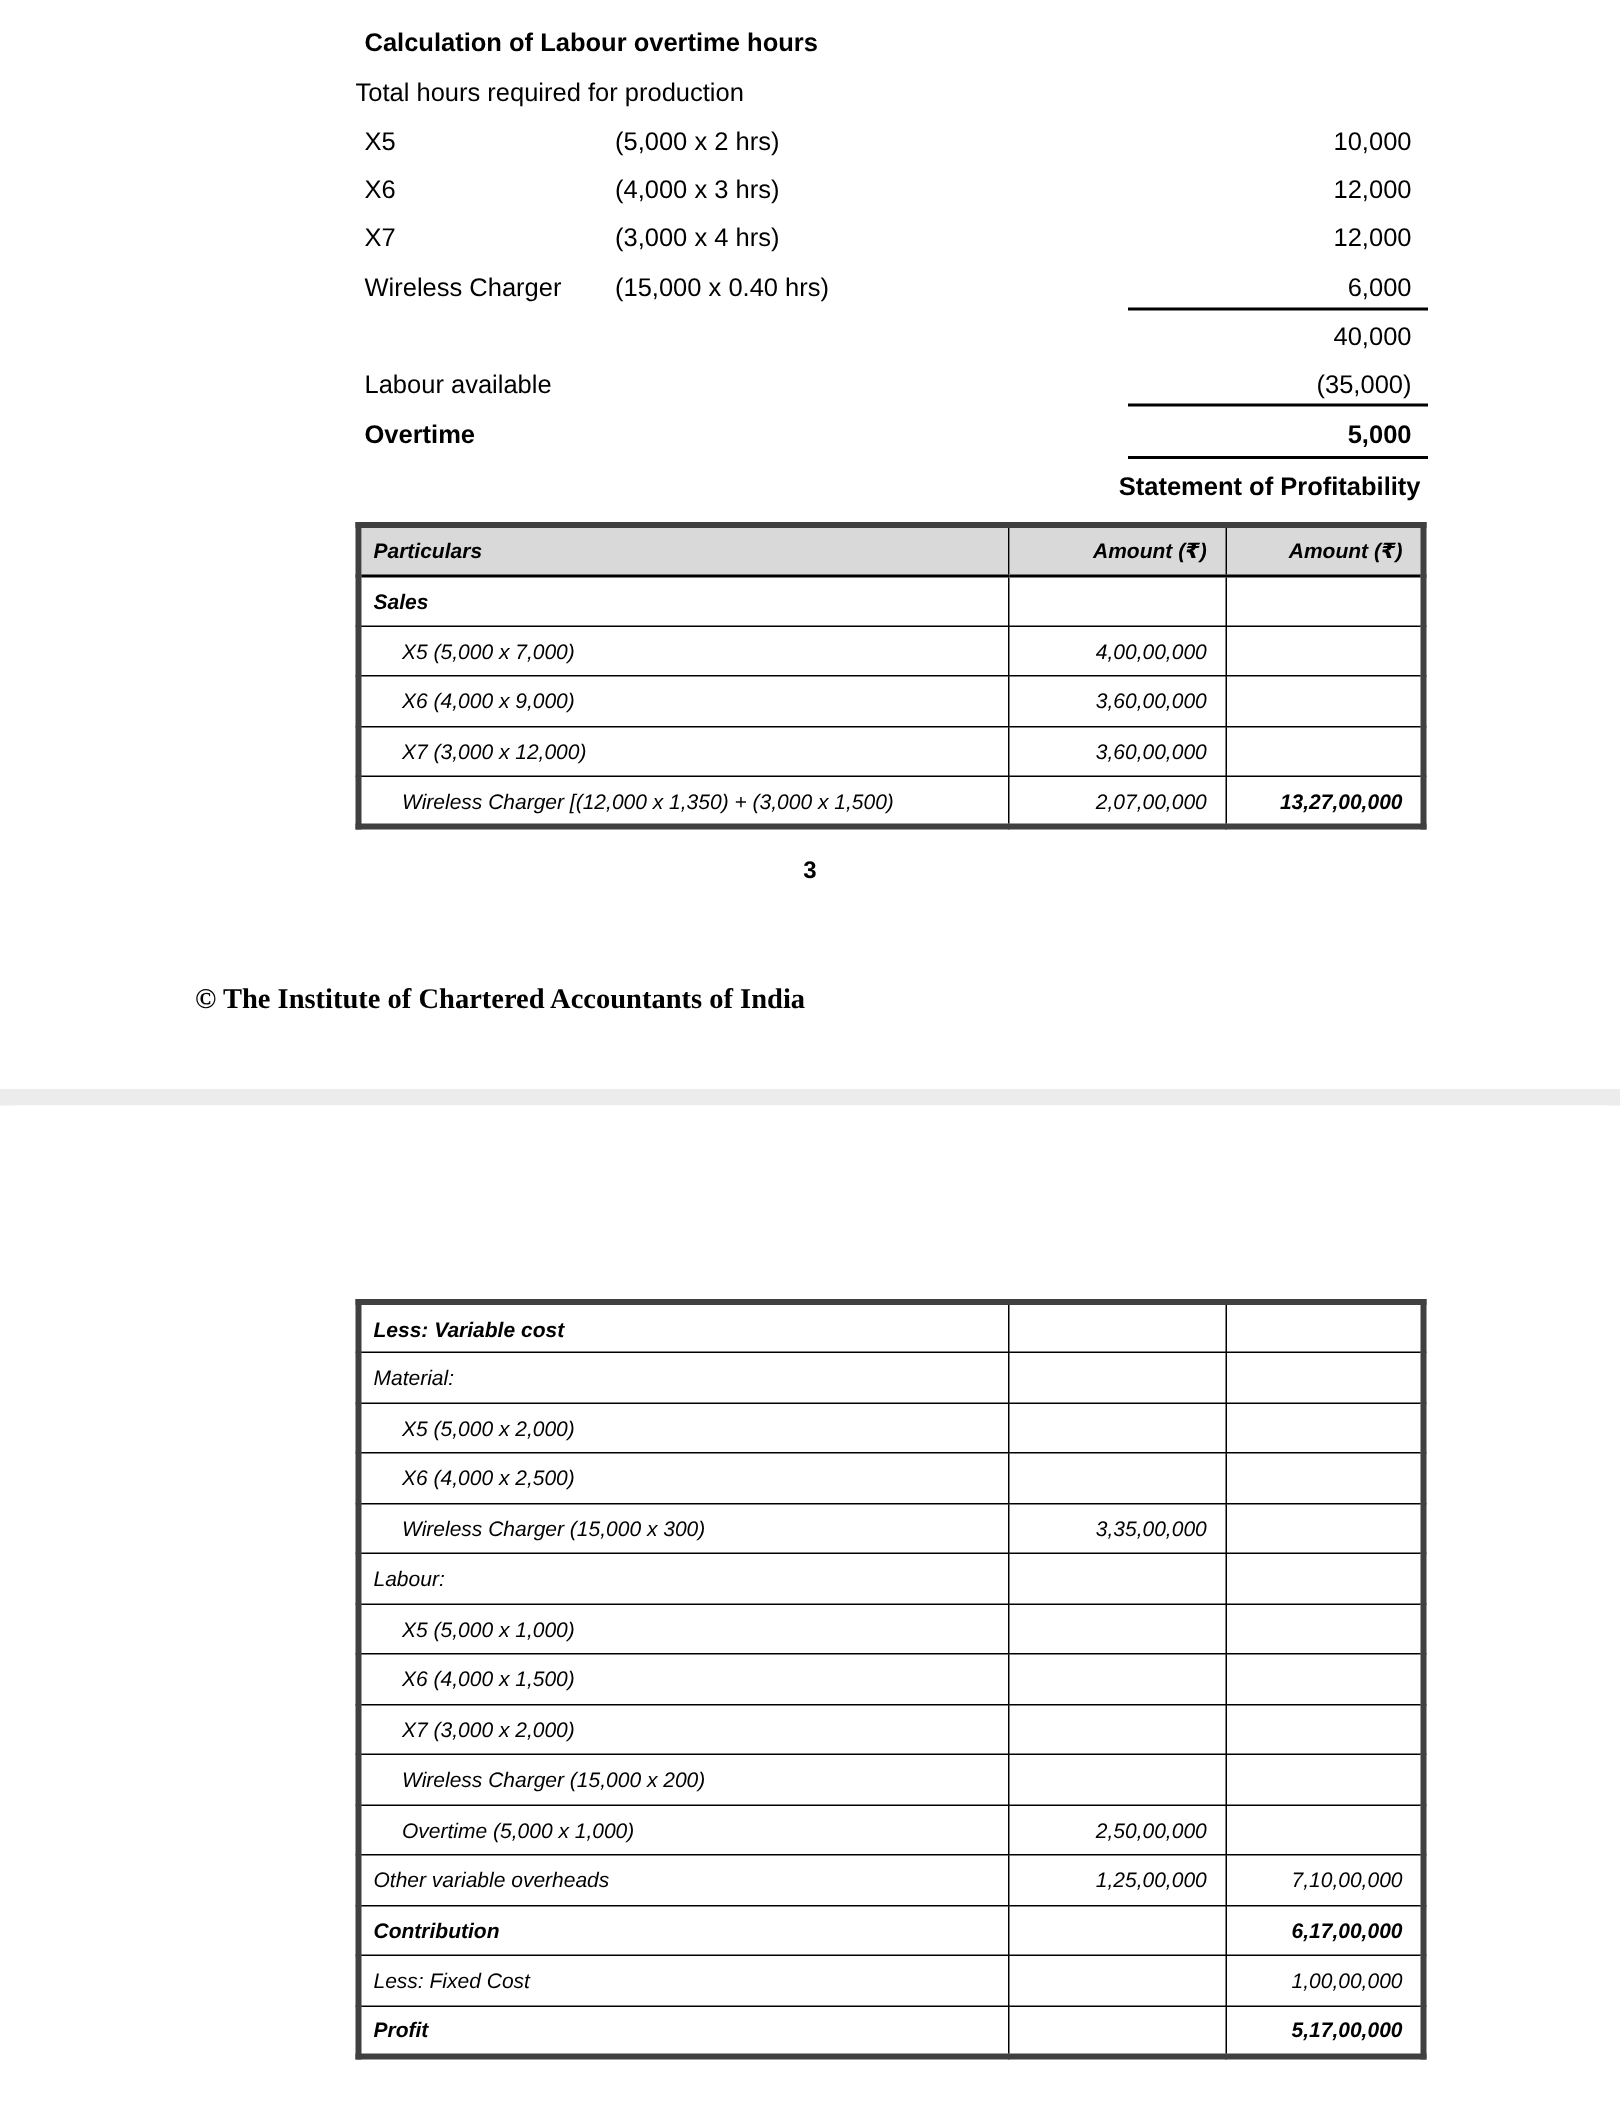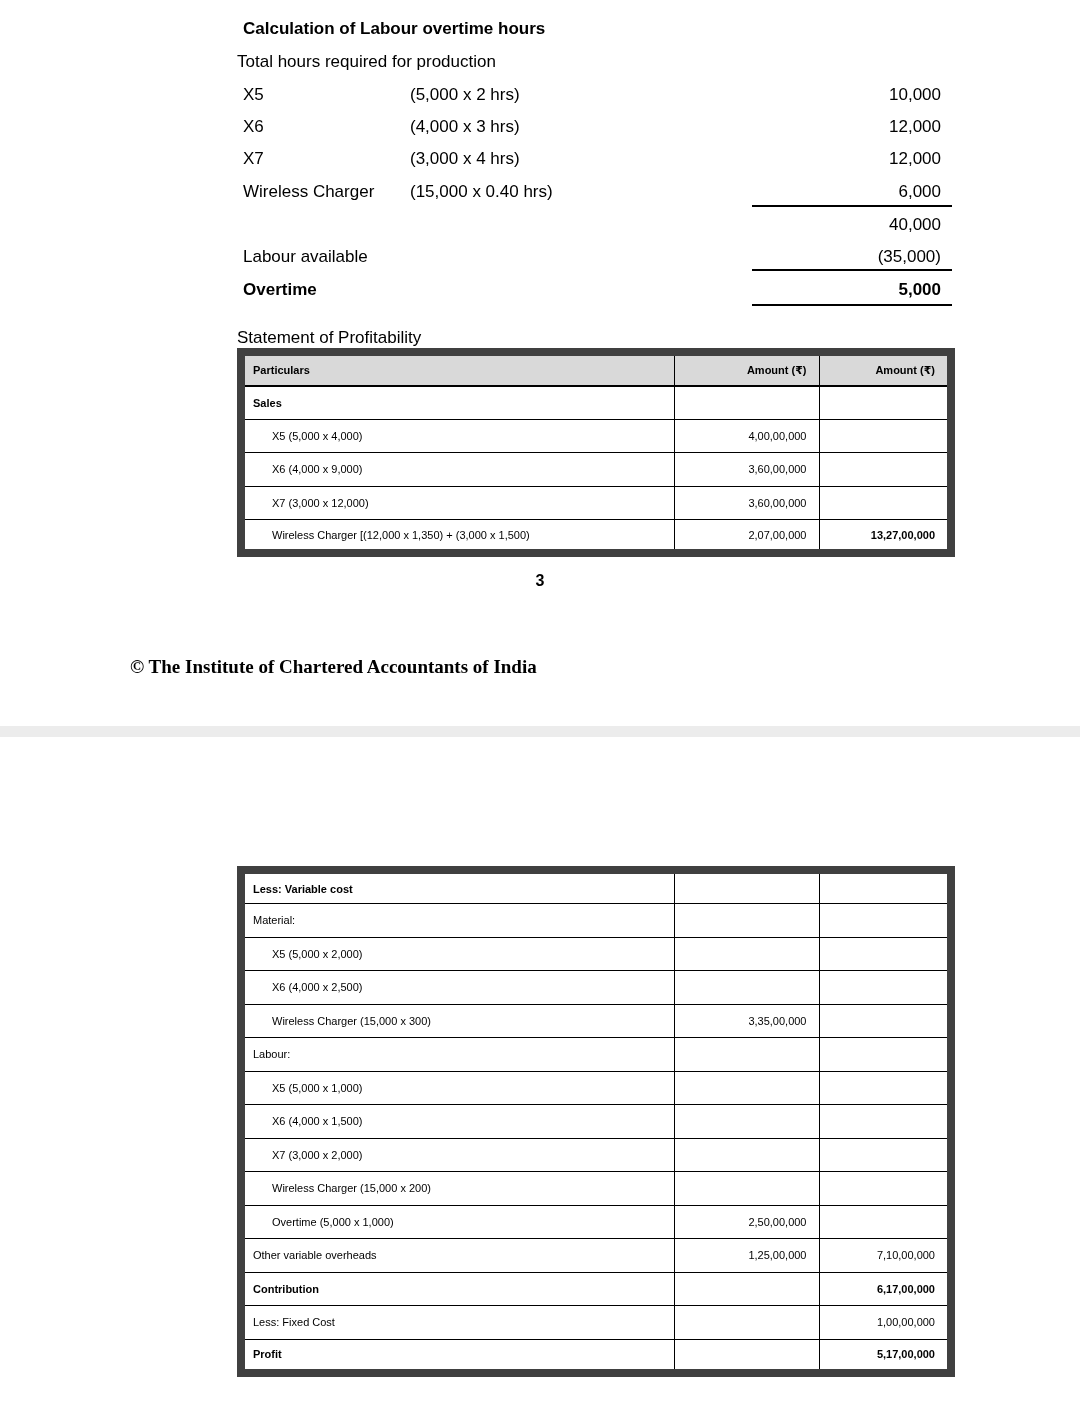--- a/index.html
+++ b/index.html
@@ -21,26 +21,27 @@
 
   
   .calc-title { position:absolute; left:243px; top:19px; font-weight:bold; }
   .calc-sub   { position:absolute; left:237px; top:52px; text-underline-offset:3px; }
   .calc-row   { position:absolute; left:243px; width:698px; height:22px; white-space:nowrap; }
   .c-formula  { position:absolute; left:167px; }
   .c-value    { position:absolute; right:0; }
   .hline      { position:absolute; left:752px; width:200px; height:0; border-top:2px solid #000; }
 
   
-  .tbl-title { position:absolute; left:237px; width:710px; top:328px; text-align:left; font-weight:normal; }
+  .tbl-title { position:absolute; left:237px; width:710px; top:315px; text-align:right; font-weight:bold; }
   table.tbl {
     position:absolute; left:237px; width:710px;
     border-collapse:collapse; table-layout:fixed;
-    border:8px solid #404040;
-    font-size:11px;
+    border:4px solid #404040;
+    font-size:14px;
+    font-style:italic;
   }
   .tbl col.c1 { width:433px; }
   .tbl col.c2 { width:145px; }
   .tbl col.c3 { width:132px; }
   .tbl th, .tbl td { border:1.5px solid #000; height:33.5px; overflow:hidden; white-space:nowrap; vertical-align:middle; }
   .tbl th { background:var(--header-bg-color,#d9d9d9); font-weight:bold; border-bottom:2.5px solid #000; }
   .tbl .p  { text-align:left;  padding-left:8px; }
   .tbl .pi { text-align:left;  padding-left:27px; }
   .tbl .a  { text-align:right; padding-right:12px; }
   #table1 { top:348px; }
@@ -117,21 +118,21 @@
         <th class="a">Amount (₹)</th>
       </tr>
     </thead>
     <tbody>
       <tr>
         <td class="p bold">Sales</td>
         <td class="a"></td>
         <td class="a"></td>
       </tr>
       <tr>
-        <td class="pi">X5 (5,000 x 4,000)</td>
+        <td class="pi">X5 (5,000 x 7,000)</td>
         <td class="a">4,00,00,000</td>
         <td class="a"></td>
       </tr>
       <tr>
         <td class="pi">X6 (4,000 x 9,000)</td>
         <td class="a">3,60,00,000</td>
         <td class="a"></td>
       </tr>
       <tr>
         <td class="pi">X7 (3,000 x 12,000)</td>

